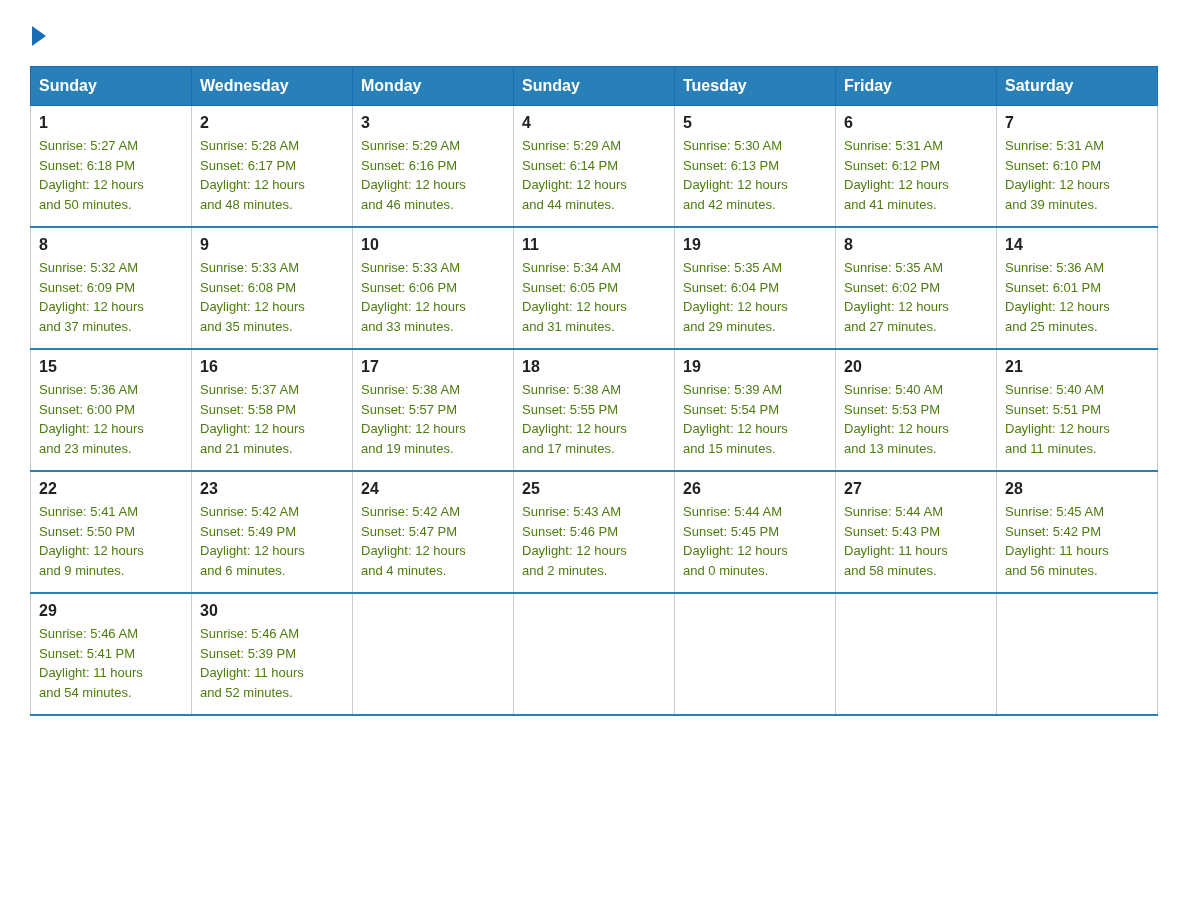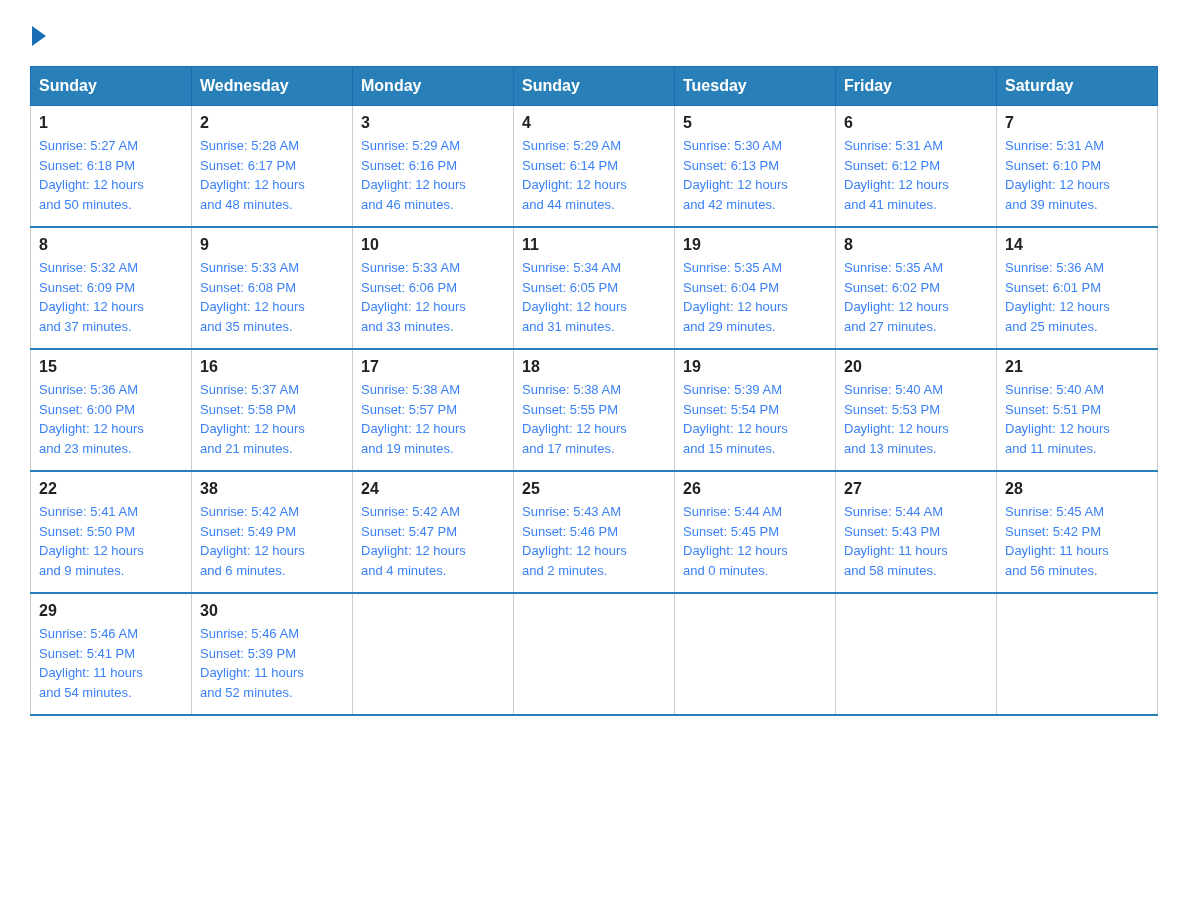--- a/index.html
+++ b/index.html
@@ -91,21 +91,21 @@
     .day-number {
       font-size: 16px;
       font-weight: bold;
       color: #222;
       margin-bottom: 4px;
       display: block;
     }
     .day-info {
       font-size: 13px;
       line-height: 1.5;
-      color: #3b82f6;
+      color: #4d7c0f;
     }
     .calendar tbody tr {
       border-bottom: 2px solid #2980b9;
     }
   </style>
 </head>
 <body>
 
 <div class="header-area">
   <div class="logo">
@@ -225,21 +225,21 @@
           <span class="day-number">21</span>
           <div class="day-info">Sunrise: 5:40 AM<br>Sunset: 5:51 PM<br>Daylight: 12 hours<br>and 11 minutes.</div>
         </td>
       </tr>
       <tr>
         <td>
           <span class="day-number">22</span>
           <div class="day-info">Sunrise: 5:41 AM<br>Sunset: 5:50 PM<br>Daylight: 12 hours<br>and 9 minutes.</div>
         </td>
         <td>
-          <span class="day-number">38</span>
+          <span class="day-number">23</span>
           <div class="day-info">Sunrise: 5:42 AM<br>Sunset: 5:49 PM<br>Daylight: 12 hours<br>and 6 minutes.</div>
         </td>
         <td>
           <span class="day-number">24</span>
           <div class="day-info">Sunrise: 5:42 AM<br>Sunset: 5:47 PM<br>Daylight: 12 hours<br>and 4 minutes.</div>
         </td>
         <td>
           <span class="day-number">25</span>
           <div class="day-info">Sunrise: 5:43 AM<br>Sunset: 5:46 PM<br>Daylight: 12 hours<br>and 2 minutes.</div>
         </td>

